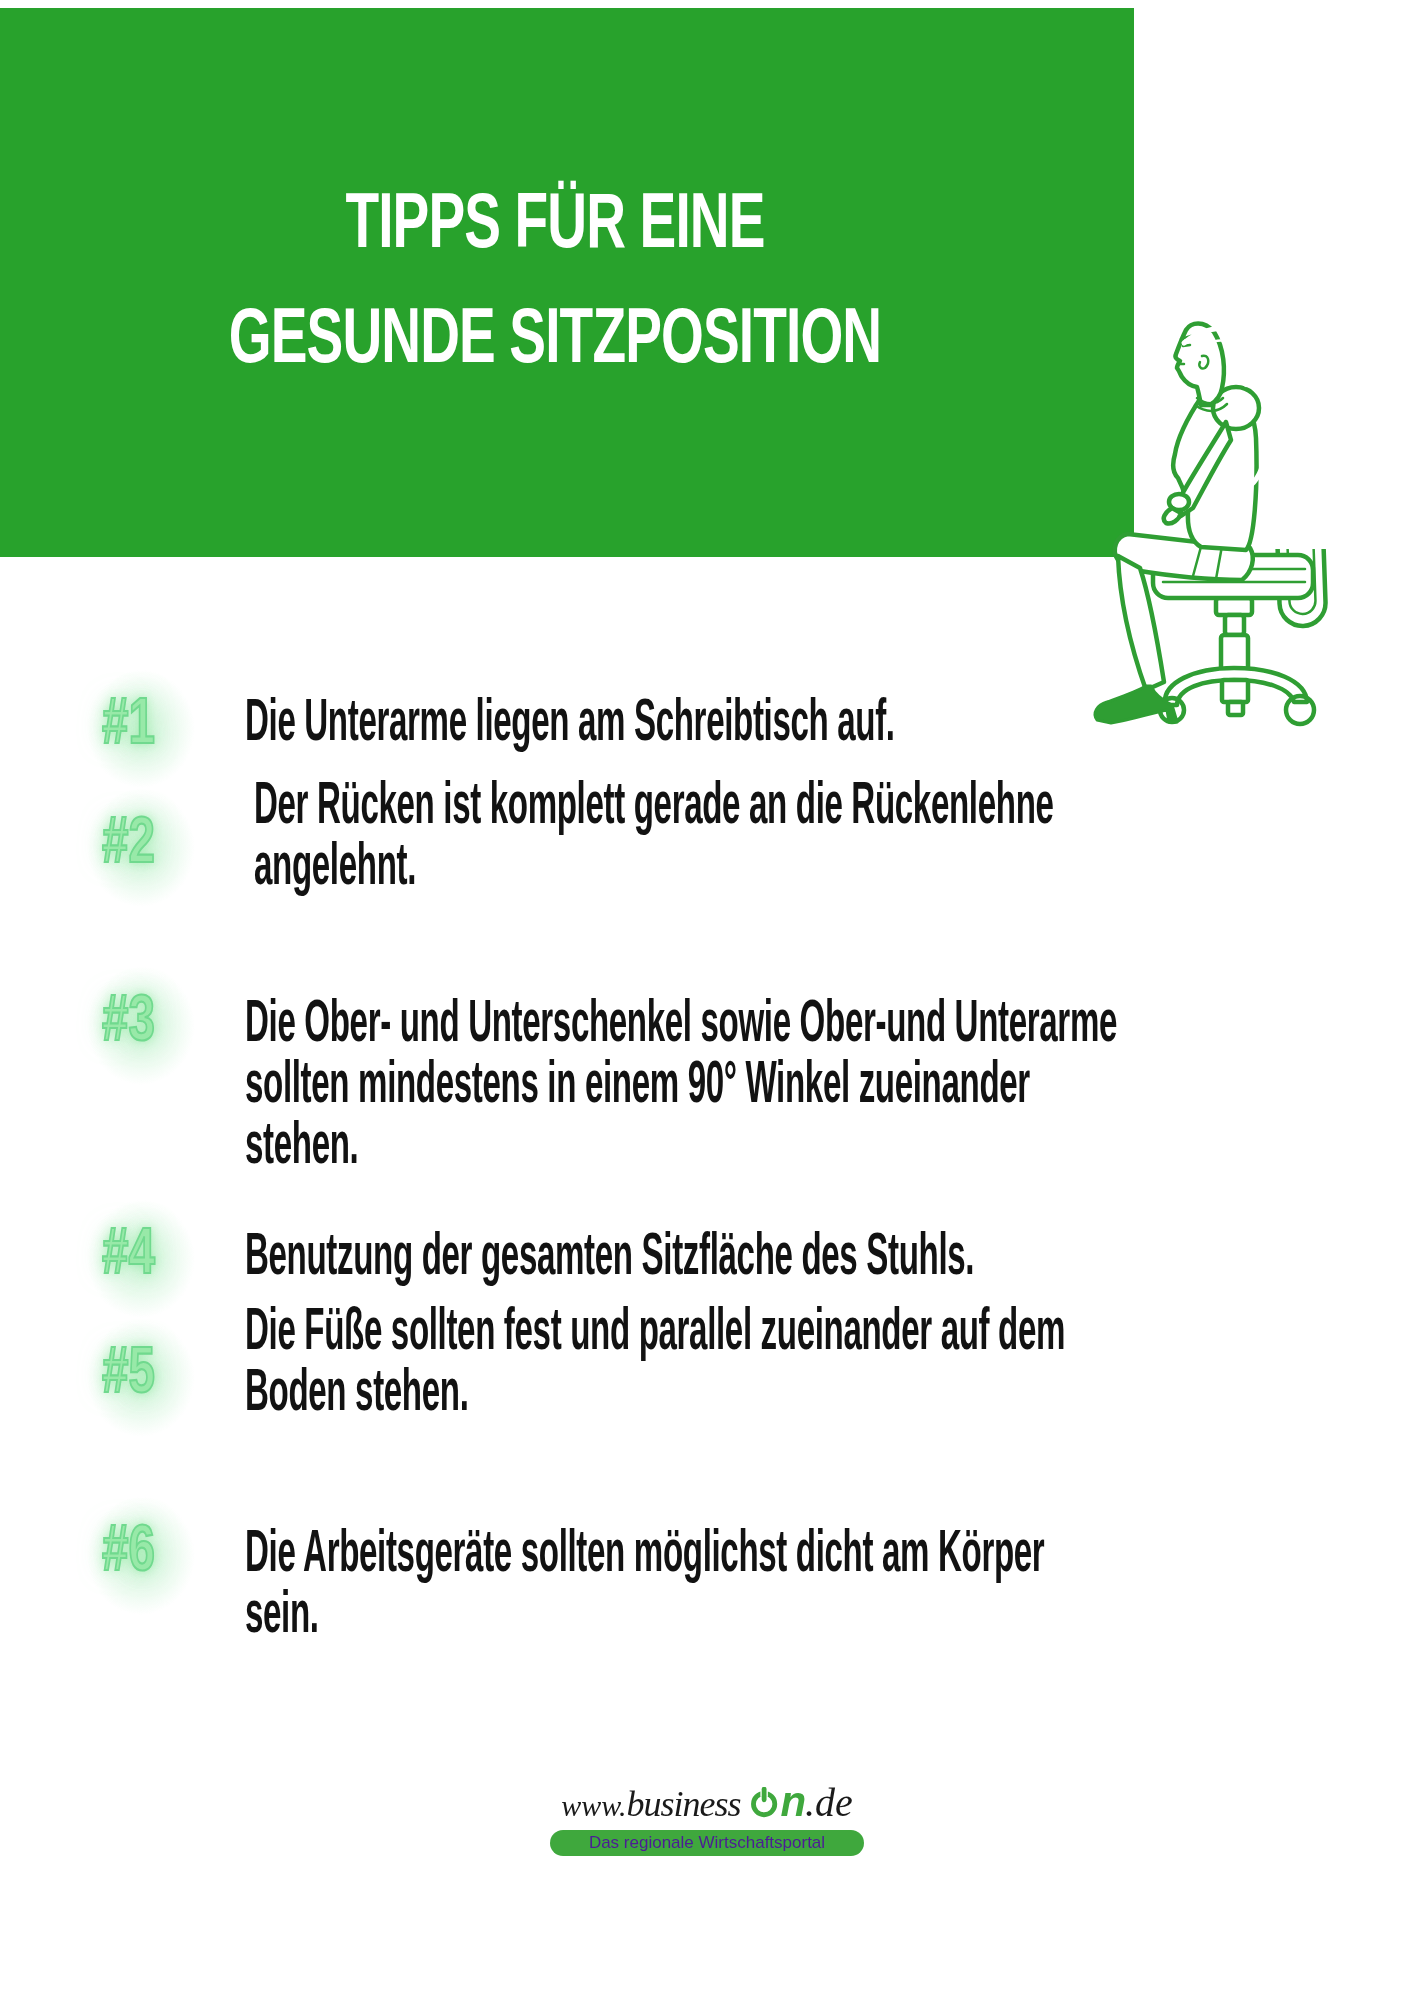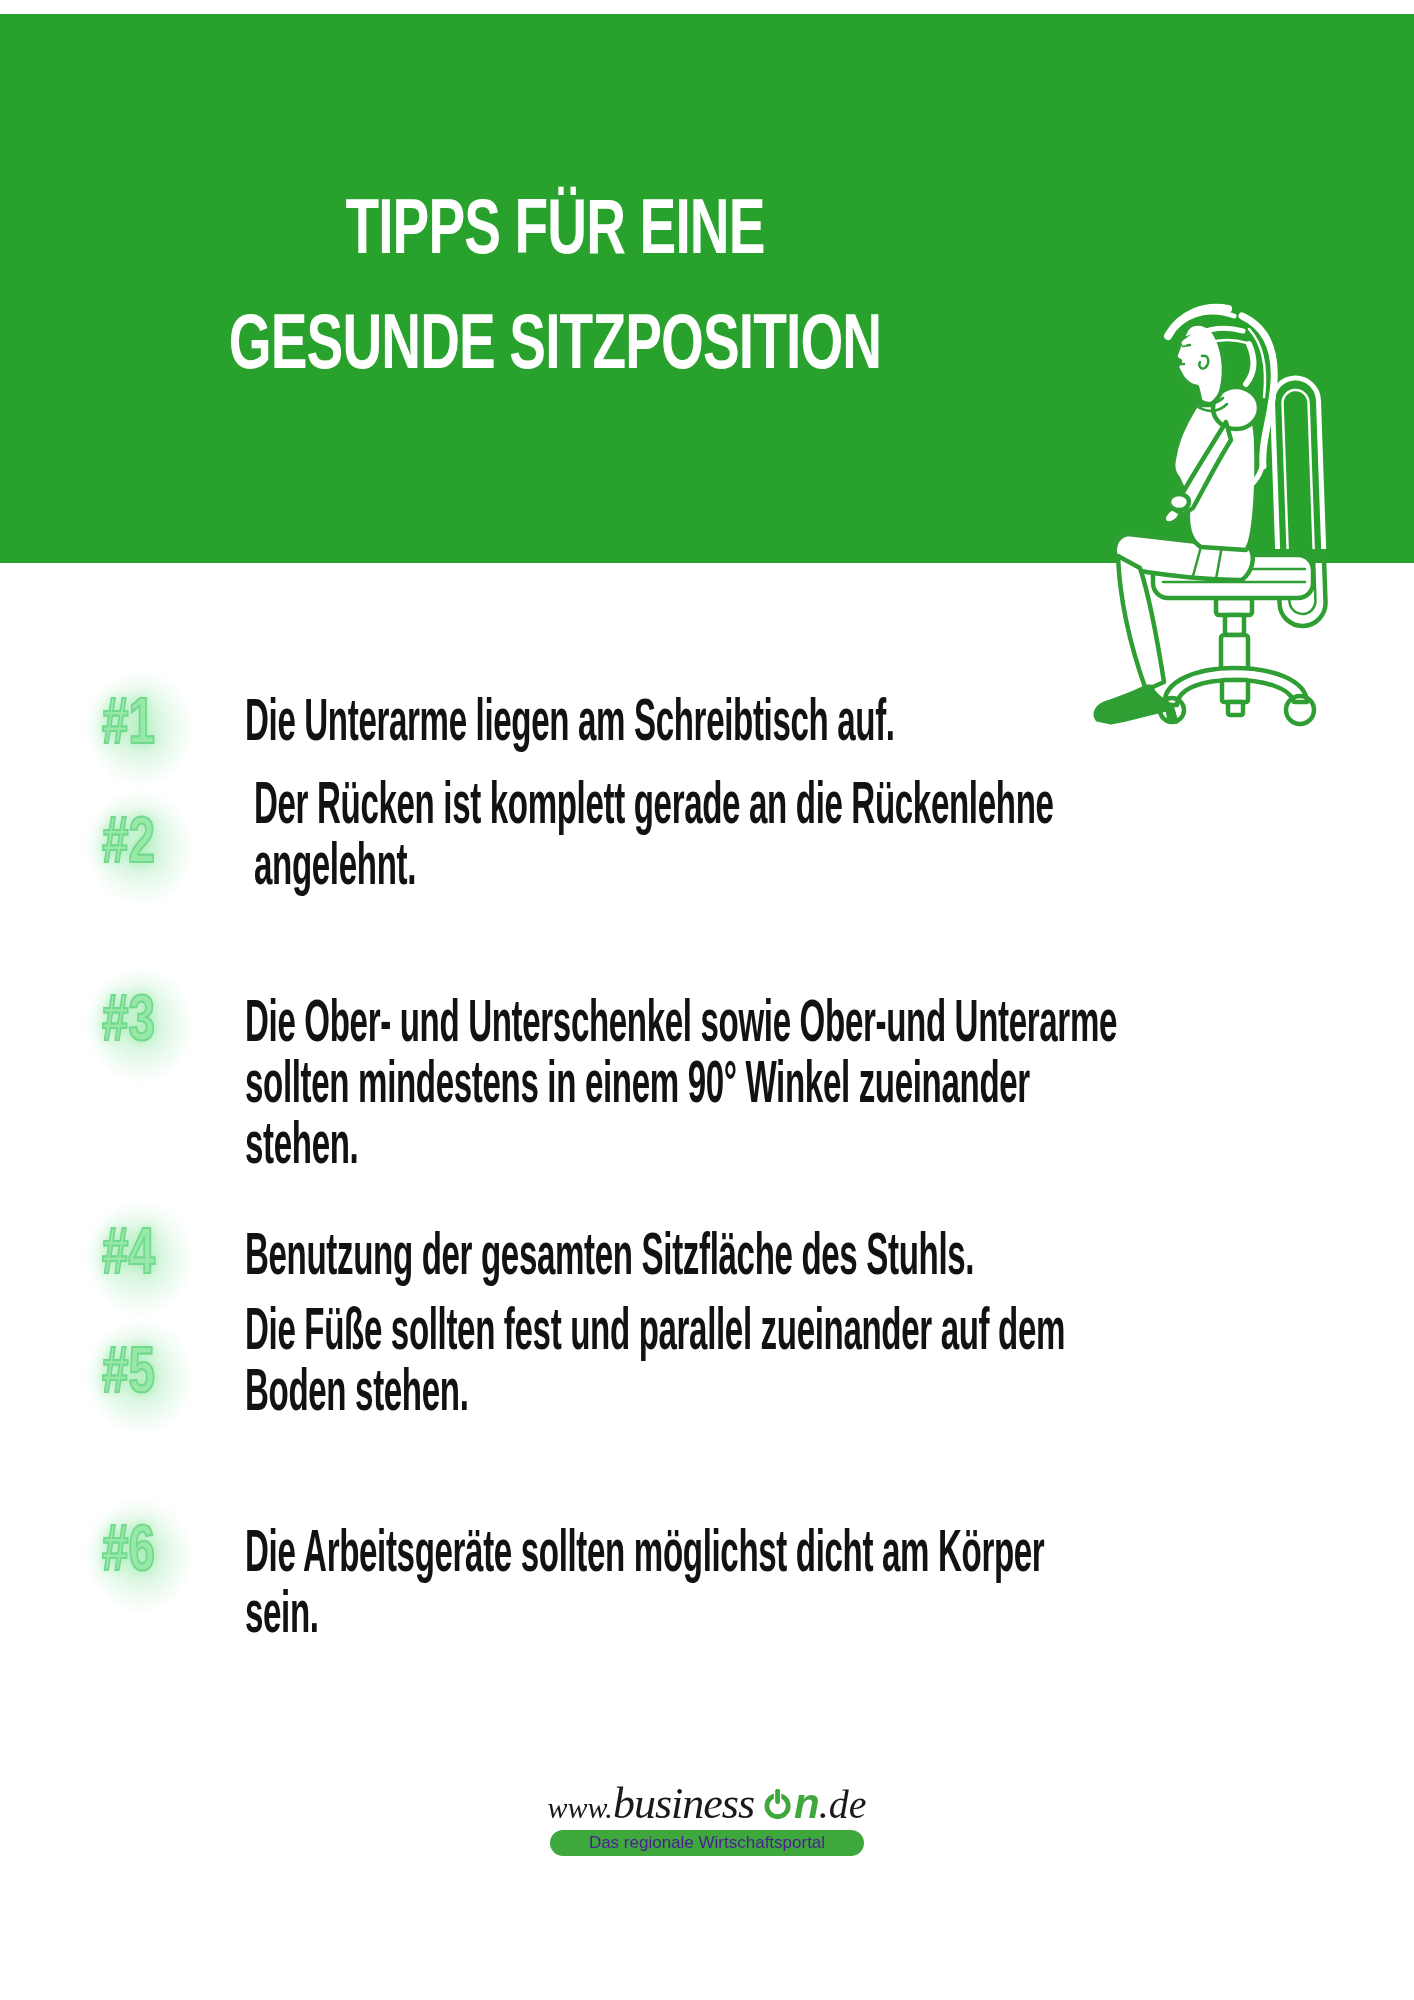--- a/index.html
+++ b/index.html
@@ -10,21 +10,21 @@
     --pill:#3fa83d;
     --logo-green:#3fa83d;
     --ink:#121212;
   }
   html,body{margin:0;padding:0;background:#ffffff;}
   .page{
     position:relative;width:1414px;height:2000px;background:#ffffff;overflow:hidden;
     font-family:"Liberation Sans",sans-serif;
   }
   
-  .band{position:absolute;top:14px;left:0;width:1414px;height:549px;background:var(--band);}
+  .band{position:absolute;top:8px;left:0;width:1134px;height:549px;background:var(--band);}
   .title{position:absolute;top:155px;left:0;width:1110px;}
   .title-line{
     height:115px;line-height:115px;text-align:center;color:#ffffff;
     font-weight:bold;font-size:64px;letter-spacing:-1px;white-space:nowrap;
     transform:scale(0.86,1.22);
   }
   
   .figure{position:absolute;left:1050px;top:250px;width:330px;height:500px;}
   .figure svg{display:block;width:330px;height:500px;}
   .sg{stroke:var(--art);fill:none;stroke-width:4.5;stroke-linecap:round;stroke-linejoin:round;}
@@ -51,21 +51,21 @@
     white-space:nowrap;letter-spacing:-0.5px;
     transform:scale(0.72,1.28);transform-origin:left center;
   }
   
   .logo{
     position:absolute;top:1778px;left:50%;transform:translateX(-50%);
     display:flex;align-items:baseline;white-space:nowrap;
     font-family:"Liberation Serif",serif;color:#1a1a1a;font-style:italic;
   }
   .logo-www{font-size:30px;}
-  .logo-business{font-size:44px;letter-spacing:-1px;}
+  .logo-business{font-size:36px;letter-spacing:-1px;}
   .logo-on{display:inline-flex;align-items:baseline;margin-left:9px;color:var(--logo-green);}
   .logo-power{position:relative;top:3px;margin-right:1px;}
   .logo-n{font-family:"Liberation Sans",sans-serif;font-weight:bold;font-size:42px;color:var(--logo-green);letter-spacing:-1px;}
   .logo-de{font-size:40px;}
   .pill{
     position:absolute;top:1830px;left:50%;transform:translateX(-50%);
     width:314px;height:26px;border-radius:13px;background:var(--pill);
     color:#4c1d95;font-size:17px;line-height:26px;text-align:center;
     font-family:"Liberation Sans",sans-serif;
   }

